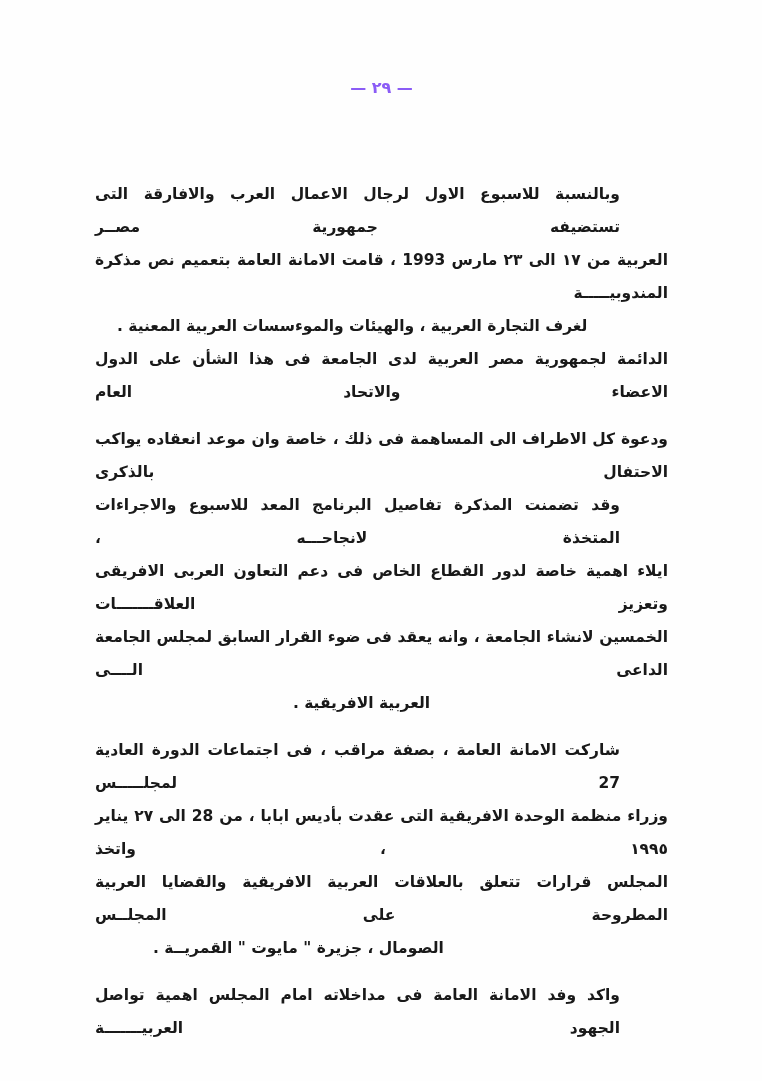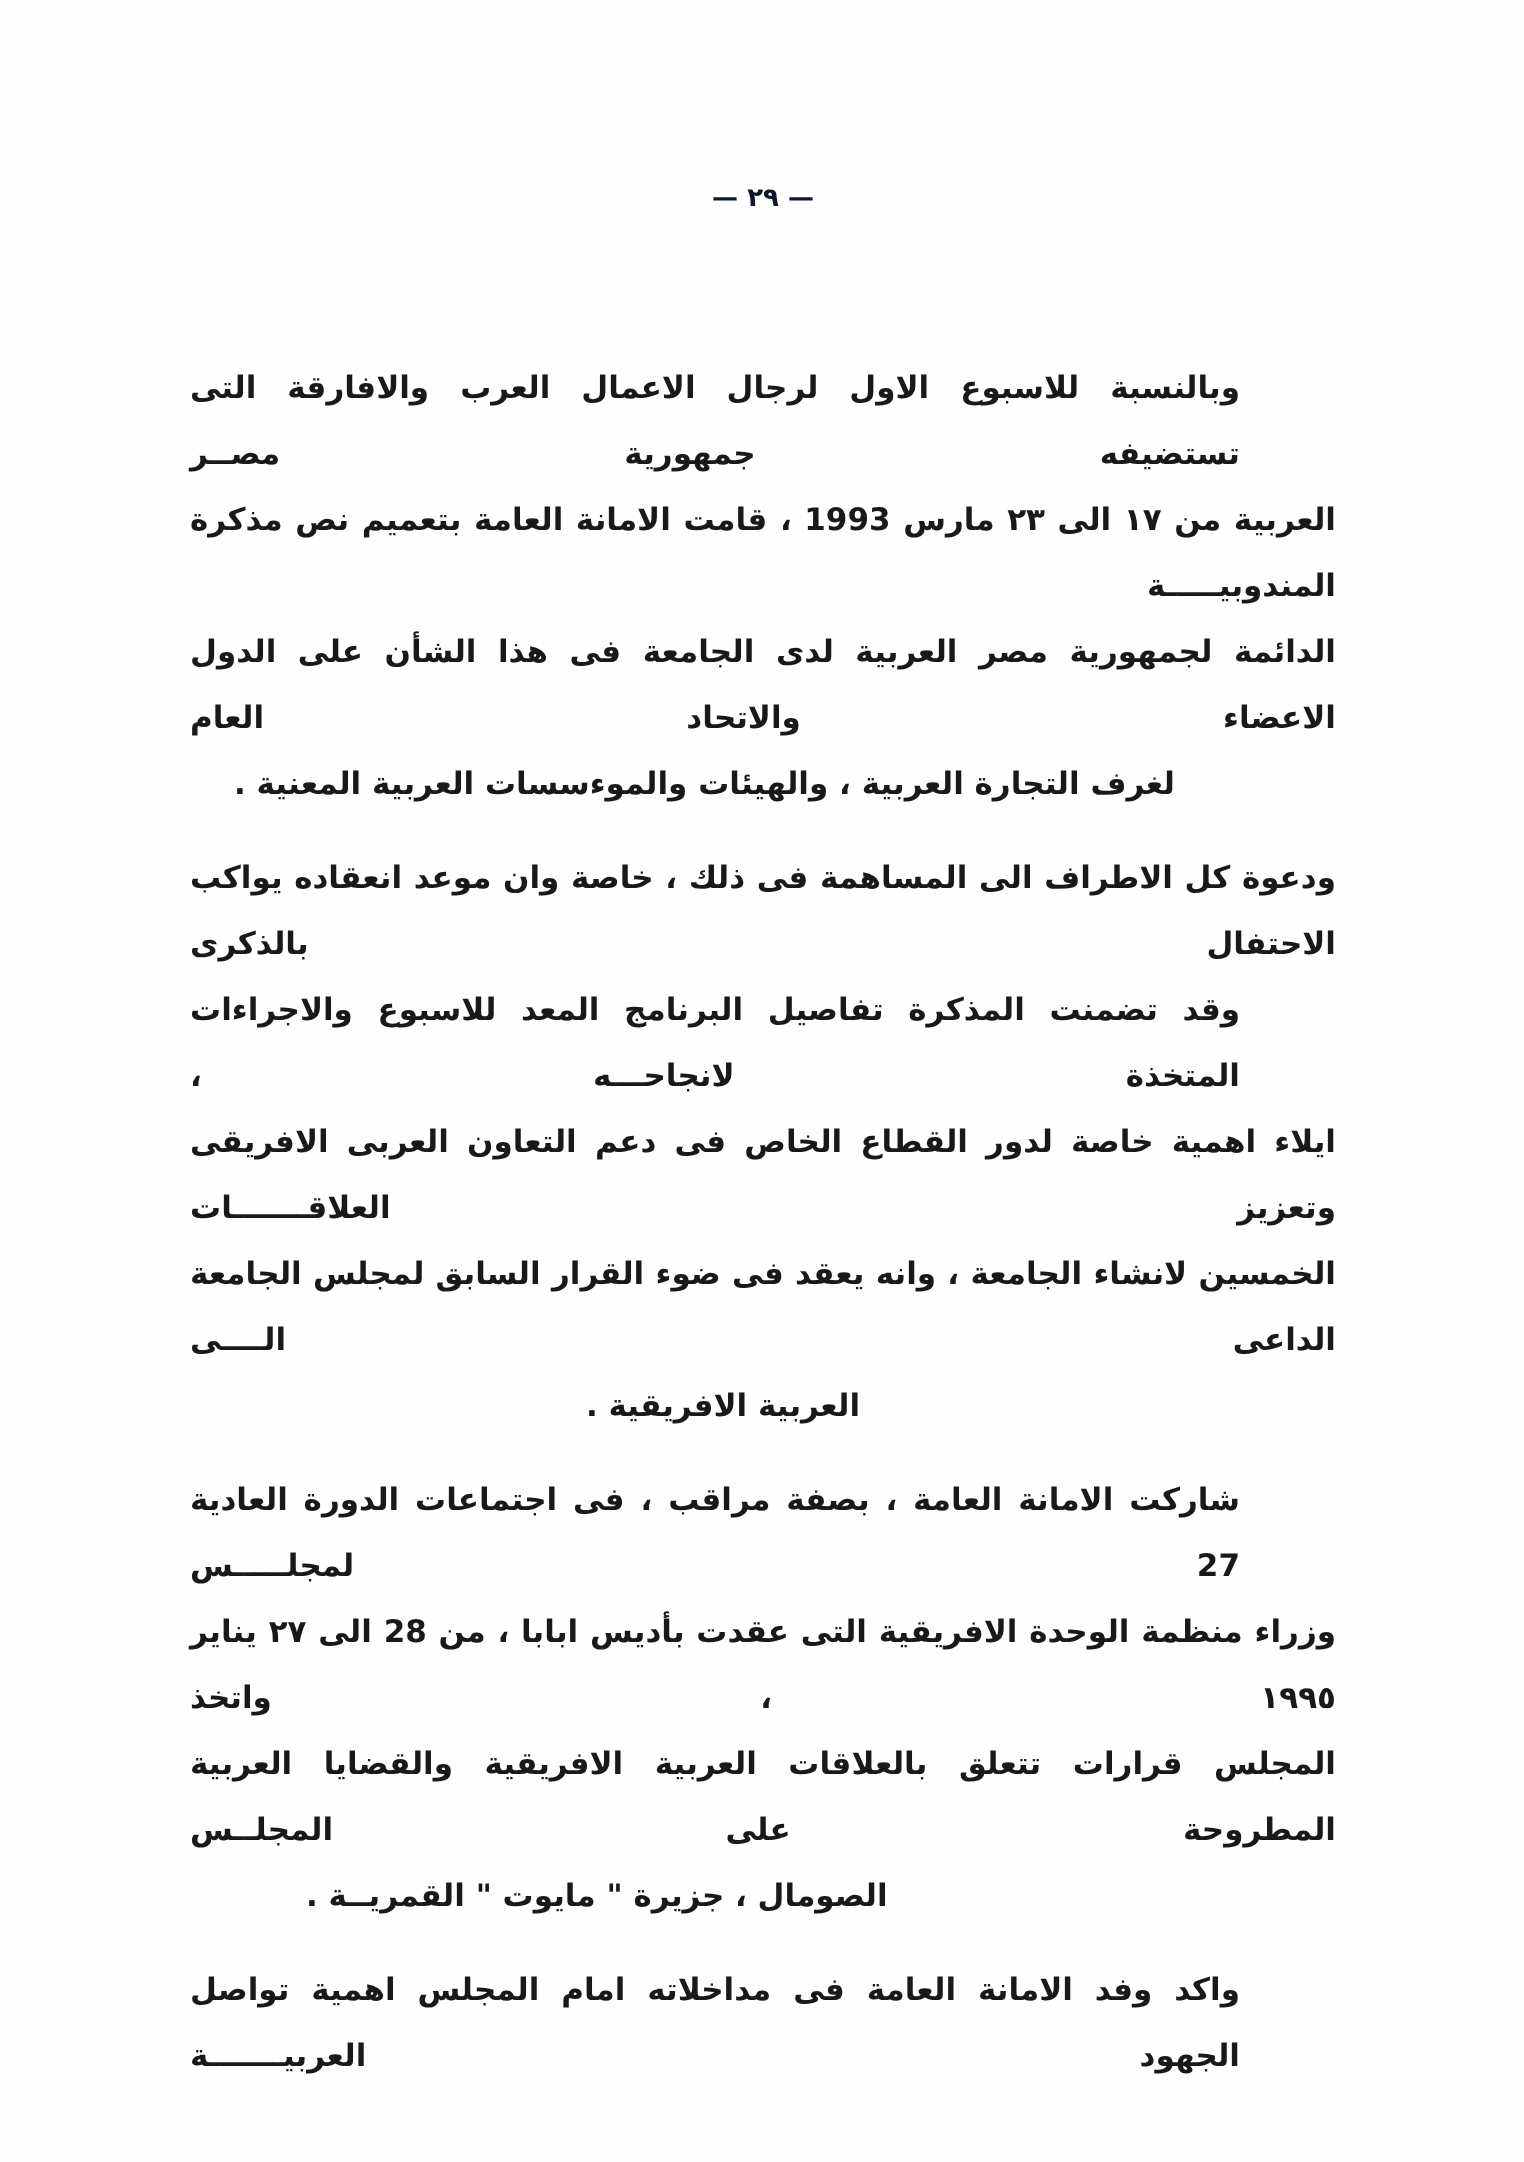--- a/index.html
+++ b/index.html
@@ -11,29 +11,29 @@
     position: relative;
     width: 762px;
     height: 1081px;
     background: #fefefe;
     overflow: hidden;
     font-family: "DejaVu Sans", sans-serif;
     color: #161616;
   }
   .page-number {
     position: absolute;
-    top: 92px;
+    top: 78px;
     right: 94px;
     width: 573px;
     text-align: center;
     direction: rtl;
-    font-size: 13px;
+    font-size: 16px;
     font-weight: bold;
     letter-spacing: 2px;
-    color: #0f172a;
+    color: #8b5cf6;
   }
   .doc {
     position: absolute;
     top: 178px;
     right: 94px;
     width: 573px;
     direction: rtl;
     font-size: 15.5px;
     font-weight: bold;
     color: #191919;
@@ -67,22 +67,22 @@
 
 <div class="page">
 
   <div class="page-number">— ٢٩ —</div>
 
   <div class="doc">
 
     <div class="para">
       <div class="ln first">وبالنسبة للاسبوع الاول لرجال الاعمال العرب والافارقة التى تستضيفه جمهورية مصــر</div>
       <div class="ln full">العربية من ١٧ الى ٢٣ مارس 1993 ، قامت الامانة العامة بتعميم نص مذكرة المندوبيـــــة</div>
+      <div class="ln tail-left pl22">لغرف التجارة العربية ، والهيئات والموءسسات العربية المعنية .</div>
       <div class="ln full">الدائمة لجمهورية مصر العربية لدى الجامعة فى هذا الشأن على الدول الاعضاء والاتحاد العام</div>
-      <div class="ln tail-left pl22">لغرف التجارة العربية ، والهيئات والموءسسات العربية المعنية .</div>
     </div>
 
     <div class="para">
       <div class="ln full">ودعوة كل الاطراف الى المساهمة فى ذلك ، خاصة وان موعد انعقاده يواكب الاحتفال بالذكرى</div>
       <div class="ln first">وقد تضمنت المذكرة تفاصيل البرنامج المعد للاسبوع والاجراءات المتخذة لانجاحـــه ،</div>
       <div class="ln full">ايلاء اهمية خاصة لدور القطاع الخاص فى دعم التعاون العربى الافريقى وتعزيز العلاقـــــــات</div>
       <div class="ln full">الخمسين لانشاء الجامعة ، وانه يعقد فى ضوء القرار السابق لمجلس الجامعة الداعى الــــى</div>
       <div class="ln tail-right pr40">العربية الافريقية .</div>
     </div>
 

